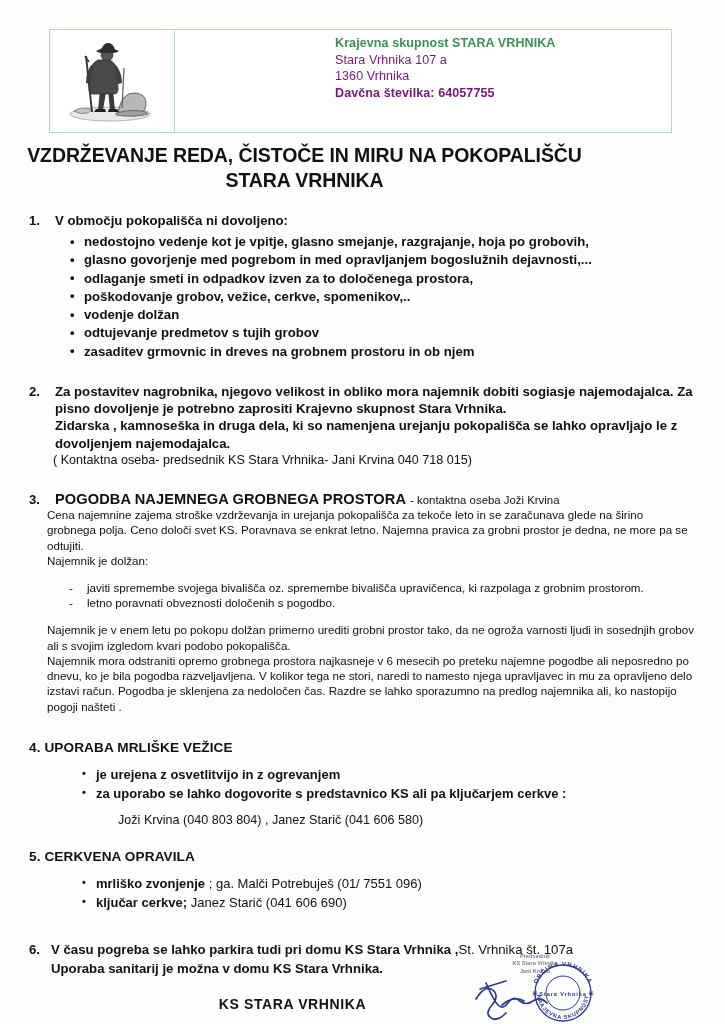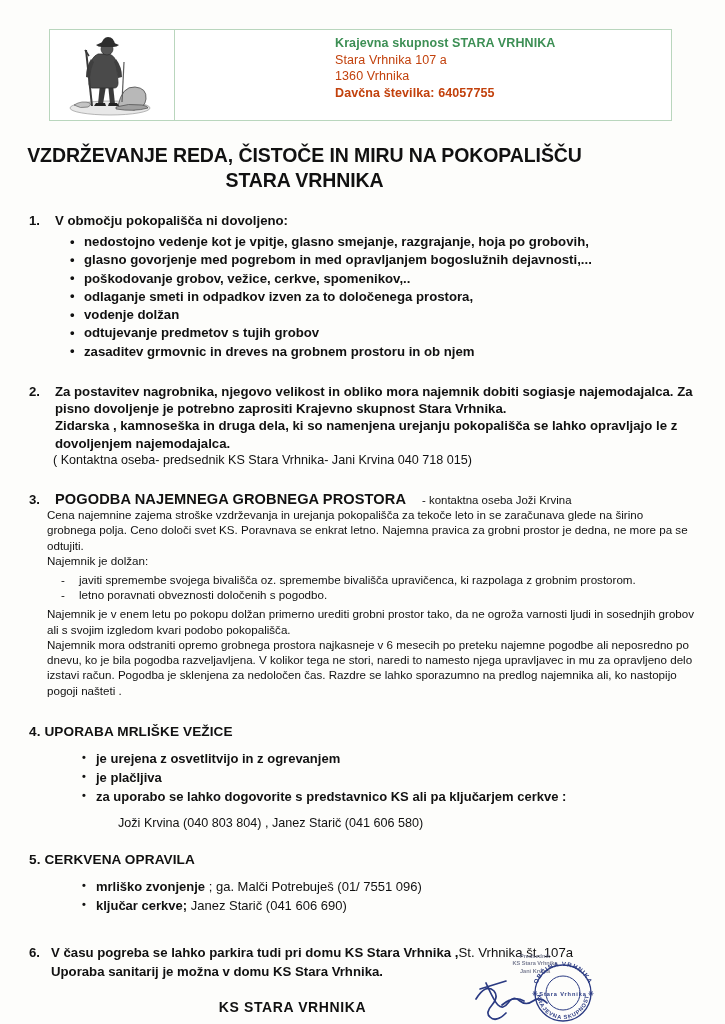--- a/index.html
+++ b/index.html
@@ -21,21 +21,21 @@
     height: 1024px;
     background: #fdfdfb;
   }
 
   
   .header-table {
     position: absolute;
     left: 49px;
     top: 29px;
     width: 623px;
-    height: 92px;
+    height: 104px;
     border: 1px solid #b9d6bd;
     box-sizing: border-box;
     display: flex;
     background: #ffffff;
   }
   .header-logo-cell {
     width: 125px;
     border-right: 1px solid #b9d6bd;
     box-sizing: border-box;
     display: flex;
@@ -47,21 +47,21 @@
   .header-text-cell {
     flex: 1;
     padding: 5px 0 0 160px;
     box-sizing: border-box;
   }
   .hdr-line {
     font-size: 12.5px;
     line-height: 16.5px;
     letter-spacing: 0.1px;
     white-space: nowrap;
-    color: #c2410c;
+    color: #701a75;
   }
   .hdr-org {
     color: #3d8f55;
     font-weight: bold;
   }
   .hdr-tax { font-weight: bold; }
 
   
   .doc-title {
     position: absolute;
@@ -137,21 +137,21 @@
     padding-right: 35px;
   }
   .para-normal-sm {
     font-size: 12.6px;
     line-height: 17px;
     font-weight: normal;
     padding-left: 53px;
     padding-right: 30px;
   }
 
-  .dash-list { margin: 4px; padding: 0; list-style: none; }
+  .dash-list { margin: 12px; padding: 0; list-style: none; }
   .dash-list li {
     position: relative;
     font-size: 11.6px;
     line-height: 15.2px;
     padding-left: 75px;
     padding-right: 30px;
     font-weight: normal;
   }
   .dash-list li::before {
     content: "-";
@@ -172,21 +172,21 @@
     flex: none;
   }
   .sec3-title {
     font-size: 14.6px;
     font-weight: bold;
     letter-spacing: 0.1px;
   }
   .sec3-contact {
     font-size: 11.4px;
     font-weight: normal;
-    margin-left: 16px;
+    margin-left: 4px;
   }
 
   .sec-head-plain {
     font-size: 13.6px;
     font-weight: bold;
     padding-left: 29px;
     line-height: 19px;
     letter-spacing: 0.1px;
   }
 
@@ -318,22 +318,22 @@
   <div class="body-wrap">
 
     <div class="section">
       <div class="sec-head">
         <span class="sec-num">1.</span>
         <span class="sec-head-text">V območju pokopališča ni dovoljeno:</span>
       </div>
       <ul class="bullets">
         <li>nedostojno vedenje kot je vpitje, glasno smejanje, razgrajanje, hoja po grobovih,</li>
         <li>glasno govorjenje med pogrebom in med opravljanjem bogoslužnih dejavnosti,...</li>
+        <li>odlaganje smeti in odpadkov izven za to določenega prostora,</li>
         <li>poškodovanje grobov, vežice, cerkve, spomenikov,..</li>
-        <li>odlaganje smeti in odpadkov izven za to določenega prostora,</li>
         <li>vodenje dolžan</li>
         <li>odtujevanje predmetov s tujih grobov</li>
         <li>zasaditev grmovnic in dreves na grobnem prostoru in ob njem</li>
       </ul>
     </div>
 
     <div style="height:18px" class="spacer"></div>
 
     <div class="section">
       <div class="sec-head">
@@ -361,21 +361,20 @@
       <div class="para">Najemnik je v enem letu po pokopu dolžan primerno urediti grobni prostor tako, da ne ogroža varnosti ljudi in sosednjih grobov ali s svojim izgledom kvari podobo pokopališča.</div>
       <div class="para">Najemnik mora odstraniti opremo grobnega prostora najkasneje v 6 mesecih po preteku najemne pogodbe ali neposredno po dnevu, ko je bila pogodba razveljavljena. V kolikor tega ne stori, naredi to namesto njega upravljavec in mu za opravljeno delo izstavi račun. Pogodba je sklenjena za nedoločen čas. Razdre se lahko sporazumno na predlog najemnika ali, ko nastopijo pogoji našteti .</div>
     </div>
 
     <div style="height:24px" class="spacer"></div>
 
     <div class="section">
       <div class="sec-head-plain">4. UPORABA MRLIŠKE VEŽICE</div>
       <ul class="bullets-sm">
         <li>je urejena z osvetlitvijo in z ogrevanjem</li>
-        <li>je plačljiva</li>
         <li>za uporabo se lahko dogovorite s predstavnico KS ali pa ključarjem cerkve :</li>
       </ul>
       <div class="indent-names">Joži Krvina (040 803 804) , Janez Starič (041 606 580)</div>
     </div>
 
     <div style="height:18px" class="spacer"></div>
 
     <div class="section">
       <div class="sec-head-plain">5. CERKVENA OPRAVILA</div>
       <ul class="bullets-sm">

